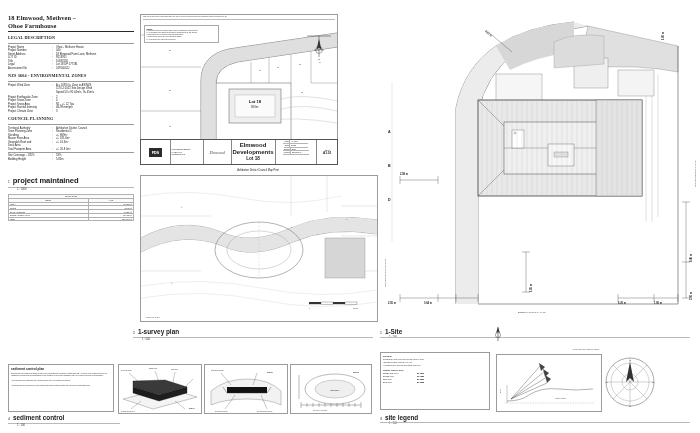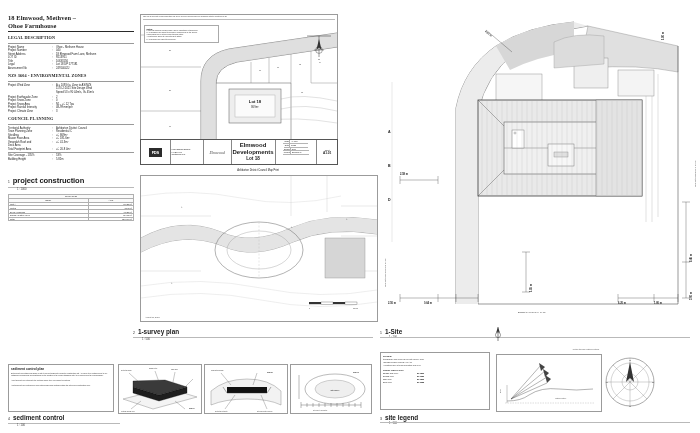--- a/index.html
+++ b/index.html
@@ -208,21 +208,21 @@
         <span class="k">Building Height</span>
         <span class="sep">:</span>
         <span class="v">5.82m</span>
       </div>
   </div>
 </div>
 
 <div class="abs" style="left:8px;top:176px;width:126px;">
   <div class="blockhead-row">
     <span class="blockhead-num">1</span>
-    <span class="blockhead">project construction</span>
+    <span class="blockhead">project maintained</span>
   </div>
   <div class="scale-line"></div>
   <div class="scale-txt" style="margin-left:9px;">1 : 1000</div>
 
   <table class="sched">
     <tbody>
         <tr>
           <th colspan="2">Room areas</th>
         </tr>
     <tr>

